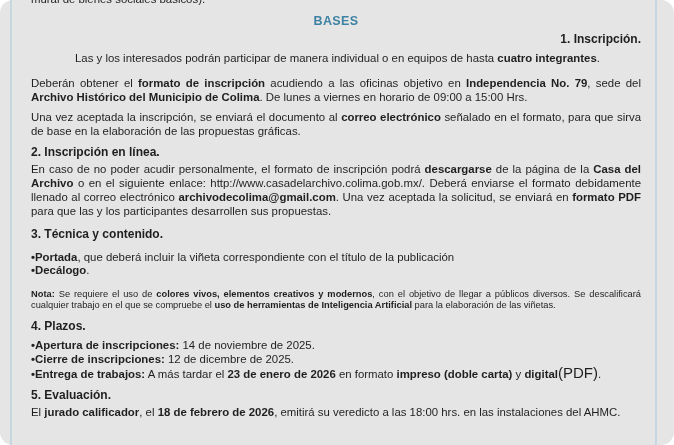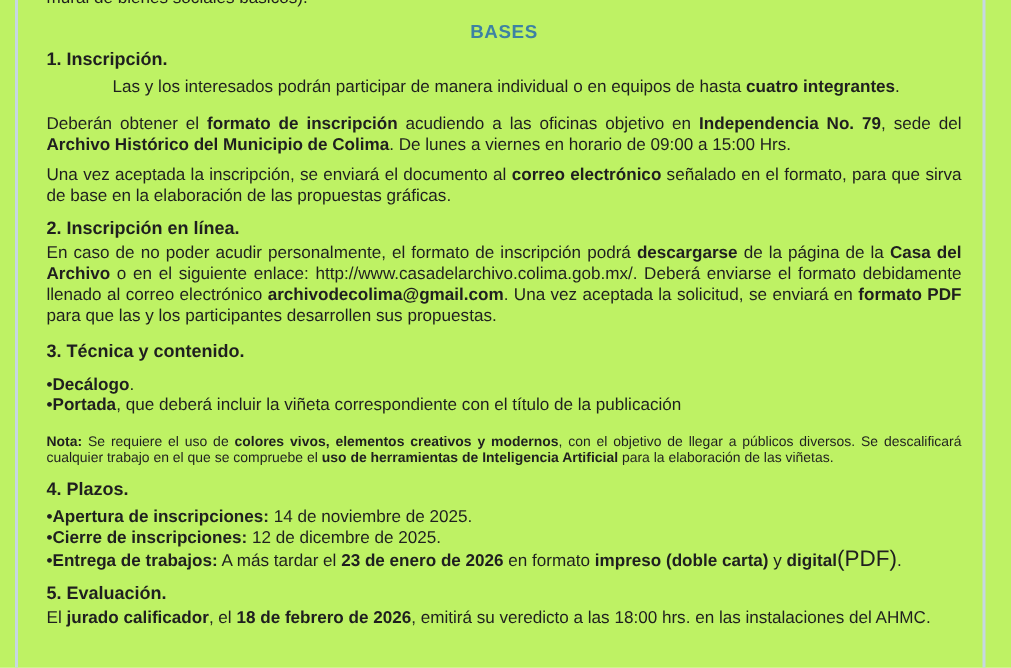--- a/index.html
+++ b/index.html
@@ -1,40 +1,40 @@
 <!DOCTYPE html>
 <html><head>
 <meta charset="utf-8">
 <style>
   html,body{margin:0;padding:0;}
   body{
     width:674px;height:445px;overflow:hidden;background:#ffffff;
     font-family:"Liberation Sans","DejaVu Sans",sans-serif;
     color:#1f1f1f;position:relative;
   }
-  .page{position:absolute;inset:0;background:#bef264;}
+  .page{position:absolute;inset:0;background:#e5e5e5;border-radius:13px;}
   .edge{position:absolute;top:0;bottom:0;width:2px;background:#c6d7e2;}
   .edge-left{left:10px;}
   .edge-right{left:655px;}
   .content{
     position:absolute;left:31px;top:0;width:610px;
     font-size:11.4px;line-height:14px;
   }
   .b{font-weight:700;}
   .sm{font-size:15px;font-weight:400;}
   p{margin:0;}
   .clip-top{height:6px;overflow:hidden;}
   .clip-top span{display:block;margin-top:-8px;white-space:nowrap;}
   .bases{
     margin-top:9px;text-align:center;font-weight:700;font-size:12.5px;
     line-height:12px;letter-spacing:.4px;color:#3d82a3;
   }
   .sec-title{font-weight:700;font-size:12px;line-height:13px;}
   .body{text-align:justify;}
-  .t1{margin-top:6px;}
+  .t1{margin-top:6px;text-align:right;}
   .p1{margin-top:5px;padding-left:44px;}
   .p2{margin-top:11px;}
   .p3{margin-top:6px;}
   .t2{margin-top:8px;}
   .p4{margin-top:3px;}
   .t3{margin-top:10px;}
   .p5{margin-top:6px;}
   .bullets{list-style:none;margin:10px 0 0 0;padding:0;}
   .bullets li{line-height:13.2px;}
   .bullets li::before{content:"\2022 ";font-weight:700;}
@@ -63,22 +63,22 @@
     <div class="sec-title t1">1. Inscripción.</div>
     <p class="body p1"><span>Las y los interesados podrán participar de manera individual o en equipos de hasta </span><span class="b">cuatro integrantes</span><span>.</span></p>
     <p class="body p2"><span>Deberán obtener el </span><span class="b">formato de inscripción</span><span> acudiendo a las oficinas objetivo en </span><span class="b">Independencia No. 79</span><span>, sede del </span><span class="b">Archivo Histórico del Municipio de Colima</span><span>. De lunes a viernes en horario de 09:00 a 15:00 Hrs.</span></p>
     <p class="body p3"><span>Una vez aceptada la inscripción, se enviará el documento al </span><span class="b">correo electrónico</span><span> señalado en el formato, para que sirva de base en la elaboración de las propuestas gráficas.</span></p>
 
     <div class="sec-title t2">2. Inscripción en línea.</div>
     <p class="body p4"><span>En caso de no poder acudir personalmente, el formato de inscripción podrá </span><span class="b">descargarse</span><span> de la página de la </span><span class="b">Casa del Archivo</span><span> o en el siguiente enlace: http://www.casadelarchivo.colima.gob.mx/. Deberá enviarse el formato debidamente llenado al correo electrónico </span><span class="b">archivodecolima@gmail.com</span><span>. Una vez aceptada la solicitud, se enviará en </span><span class="b">formato PDF</span><span> para que las y los participantes desarrollen sus propuestas.</span></p>
 
     <div class="sec-title t3">3. Técnica y contenido.</div>
     <ul class="bullets">
+      <li><span class="b">Portada</span><span>, que deberá incluir la viñeta correspondiente con el título de la publicación</span></li>
       <li><span class="b">Decálogo</span><span>.</span></li>
-      <li><span class="b">Portada</span><span>, que deberá incluir la viñeta correspondiente con el título de la publicación</span></li>
     </ul>
     <p class="note"><span class="b">Nota:</span><span> Se requiere el uso de </span><span class="b">colores vivos, elementos creativos y modernos</span><span>, con el objetivo de llegar a públicos diversos. Se descalificará cualquier trabajo en el que se compruebe el </span><span class="b">uso de herramientas de Inteligencia Artificial</span><span> para la elaboración de las viñetas.</span></p>
 
     <div class="sec-title t4">4. Plazos.</div>
     <ul class="bullets plazos">
       <li><span class="b">Apertura de inscripciones:</span><span> 14 de noviembre de 2025.</span></li>
       <li><span class="b">Cierre de inscripciones:</span><span> 12 de dicembre de 2025.</span></li>
       <li><span class="b">Entrega de trabajos:</span><span> A más tardar el </span><span class="b">23 de enero de 2026</span><span> en formato </span><span class="b">impreso (doble carta)</span><span> y </span><span class="b">digital</span><span class="sm">(PDF)</span><span>.</span></li>
     </ul>
 

